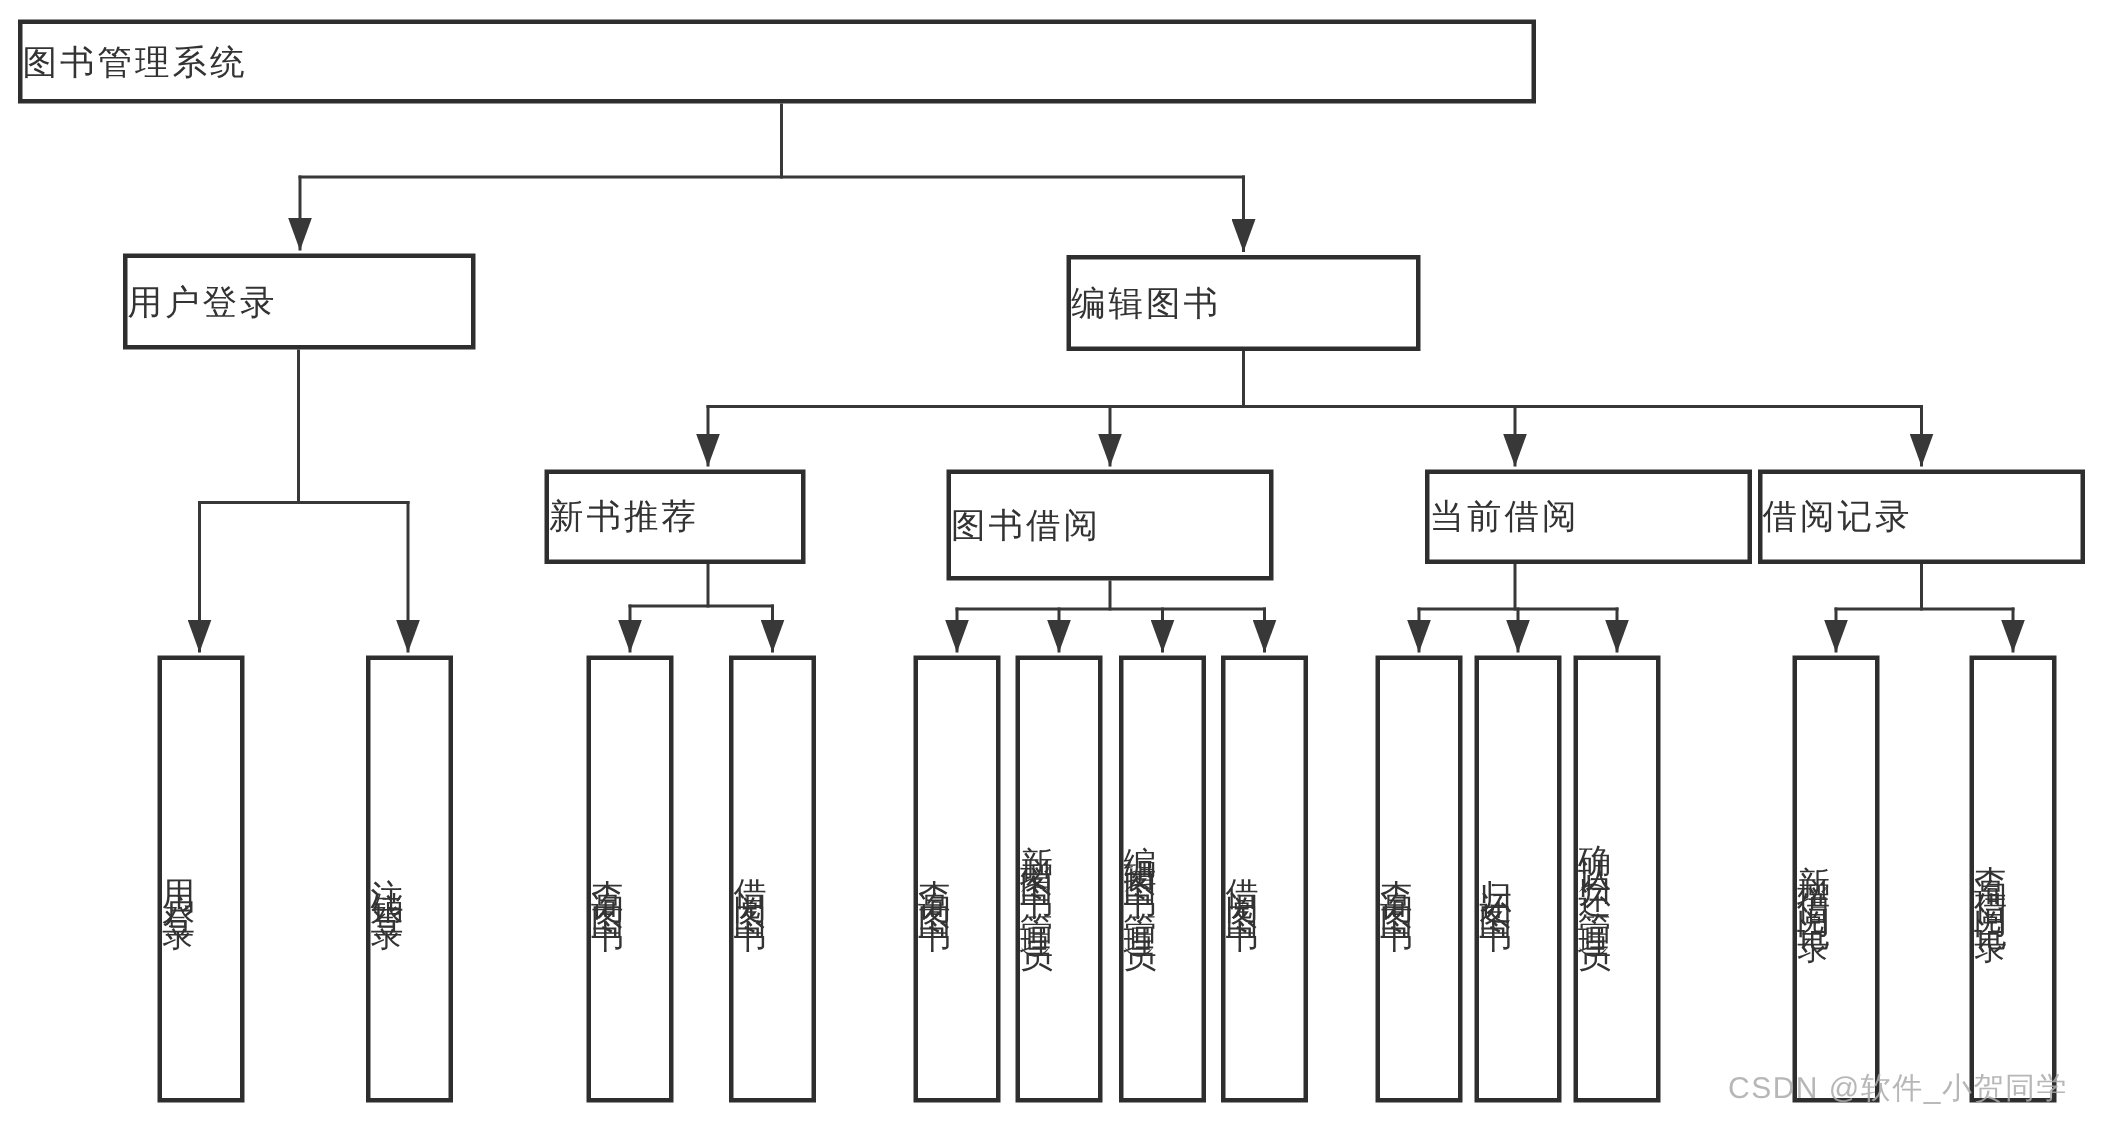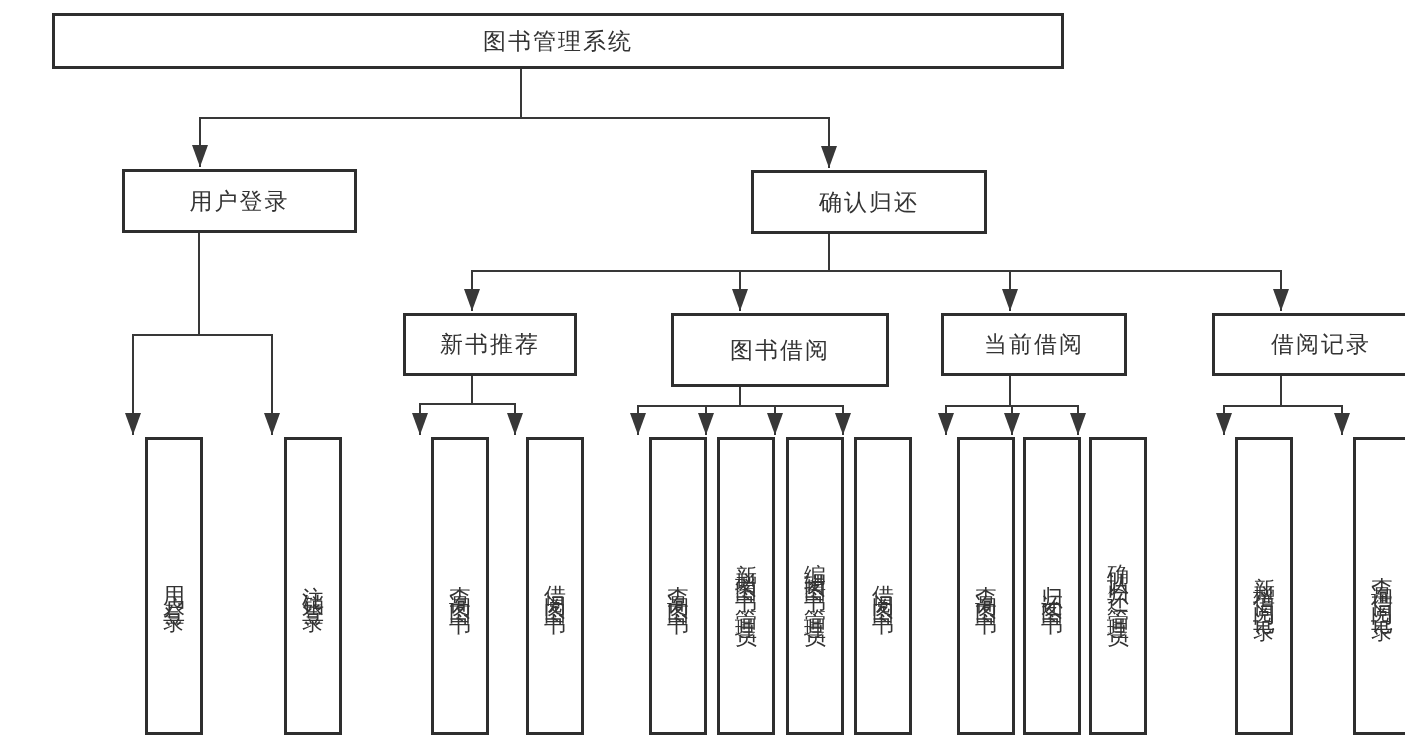--- a/index.html
+++ b/index.html
@@ -4,21 +4,21 @@
 <style>
   html,body{margin:0;padding:0;background:#ffffff;}
   .canvas{
     position:relative;width:1405px;height:747px;background:#ffffff;
     font-family:"Liberation Sans","DejaVu Sans",sans-serif;color:#333333;overflow:hidden;
   }
   .connector-layer{position:absolute;left:0;top:0;z-index:1;}
   .connector-layer line{stroke:#383838;stroke-width:2;stroke-linecap:square;}
   .node{
     position:absolute;box-sizing:border-box;background:#ffffff;border:3px solid #2e2e2e;
-    display:flex;align-items:center;justify-content:center;z-index:2;margin-left:40px;
+    display:flex;align-items:center;justify-content:flex-start;z-index:2;
   }
   .node.h span{font-size:23px;letter-spacing:2px;white-space:nowrap;color:#333333;}
   .node.v span{
     writing-mode:vertical-rl;text-orientation:mixed;font-size:22px;
     letter-spacing:9px;color:#333333;line-height:1;
   }
   .watermark{
     position:absolute;left:1152px;top:712px;z-index:5;font-size:20px;letter-spacing:1px;
     color:rgba(170,170,170,0.85);white-space:nowrap;
   }
@@ -77,30 +77,30 @@
   </svg>
 
   <div class="node h" style="left:12px;top:13px;width:1012px;height:56px;">
     <span>图书管理系统</span>
   </div>
 
   <div class="node h" style="left:82px;top:169px;width:235px;height:64px;">
     <span>用户登录</span>
   </div>
   <div class="node h" style="left:711px;top:170px;width:236px;height:64px;">
-    <span>确认归还</span>
+    <span>编辑图书</span>
   </div>
 
   <div class="node h" style="left:363px;top:313px;width:174px;height:63px;">
     <span>新书推荐</span>
   </div>
   <div class="node h" style="left:631px;top:313px;width:218px;height:74px;">
     <span>图书借阅</span>
   </div>
-  <div class="node h" style="left:901px;top:313px;width:186px;height:63px;">
+  <div class="node h" style="left:950px;top:313px;width:218px;height:63px;">
     <span>当前借阅</span>
   </div>
   <div class="node h" style="left:1172px;top:313px;width:218px;height:63px;">
     <span>借阅记录</span>
   </div>
 
   <div class="node v" style="left:105px;top:437px;width:58px;height:298px;">
     <span>用户登录</span>
   </div>
   <div class="node v" style="left:244px;top:437px;width:58px;height:298px;">
@@ -137,14 +137,15 @@
     <span>确认归还（管理员）</span>
   </div>
 
   <div class="node v" style="left:1195px;top:437px;width:58px;height:298px;">
     <span>新增借阅记录</span>
   </div>
   <div class="node v" style="left:1313px;top:437px;width:58px;height:298px;">
     <span>查询借阅记录</span>
   </div>
 
+  <div class="watermark">CSDN @软件_小贺同学</div>
 
 </div>
 
 </body></html>

